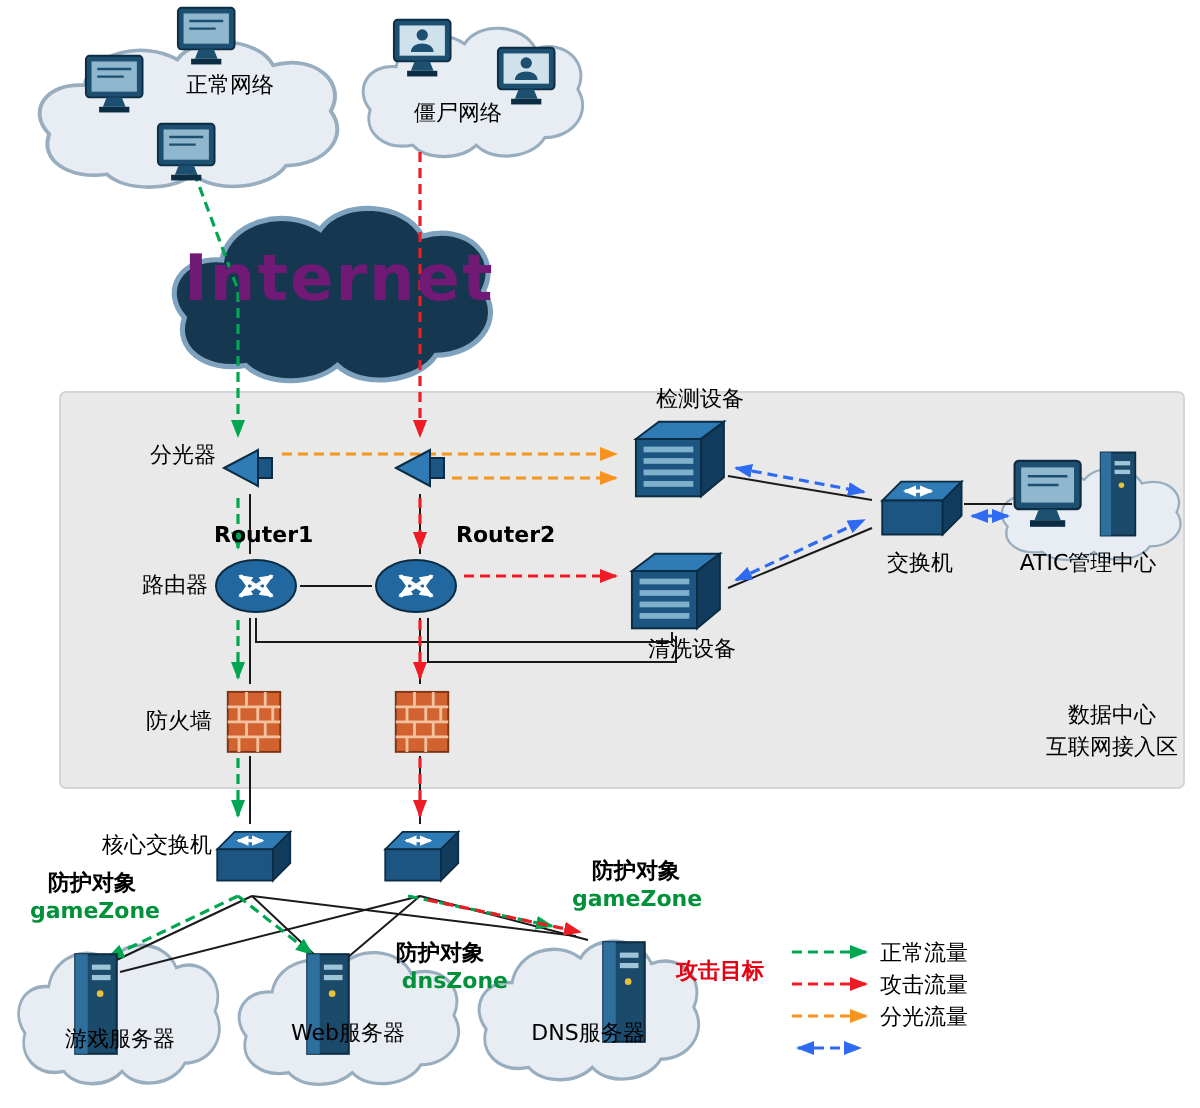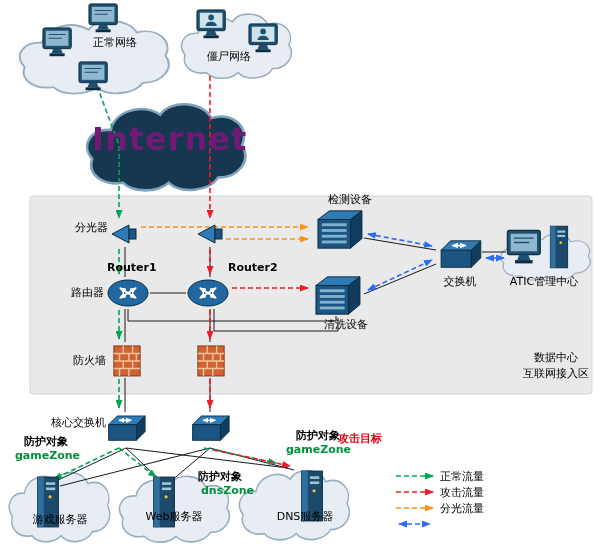--- a/index.html
+++ b/index.html
@@ -219,24 +219,24 @@
 <div class="lbl c" style="left:516px;top:351px;width:80px;">数据中心</div>
 <div class="lbl c" style="left:516px;top:367px;width:80px;">互联网接入区</div>
 <div class="lbl r" style="left:44px;top:416px;width:62px;">核心交换机</div>
 
 <div class="lbl c b" style="left:12px;top:435px;width:68px;">防护对象</div>
 <div class="lbl c b green" style="left:12px;top:449px;width:68px;">gameZone</div>
 <div class="lbl c b" style="left:186px;top:470px;width:68px;">防护对象</div>
 <div class="lbl c b green" style="left:186px;top:484px;width:68px;">dnsZone</div>
 <div class="lbl c b" style="left:286px;top:429px;width:64px;">防护对象</div>
 <div class="lbl c b green" style="left:286px;top:443px;width:64px;">gameZone</div>
-<div class="lbl b red" style="left:338px;top:432px;">攻击目标</div>
+<div class="lbl b red" style="left:338px;top:479px;">攻击目标</div>
 
 <div class="lbl c" style="left:14px;top:513px;width:92px;">游戏服务器</div>
 <div class="lbl c" style="left:126px;top:510px;width:96px;">Web服务器</div>
-<div class="lbl c" style="left:255px;top:510px;width:100px;">DNS服务器</div>
+<div class="lbl c" style="left:244px;top:510px;width:100px;">DNS服务器</div>
 
 <div class="lbl" style="left:440px;top:470px;">正常流量</div>
 <div class="lbl" style="left:440px;top:486px;">攻击流量</div>
 <div class="lbl" style="left:440px;top:502px;text-align:right;">分光流量</div>
 <div class="lbl" style="left:440px;top:518px;margin-top:44px;">管理流量</div>
 
 </div>
 
 </body></html>

